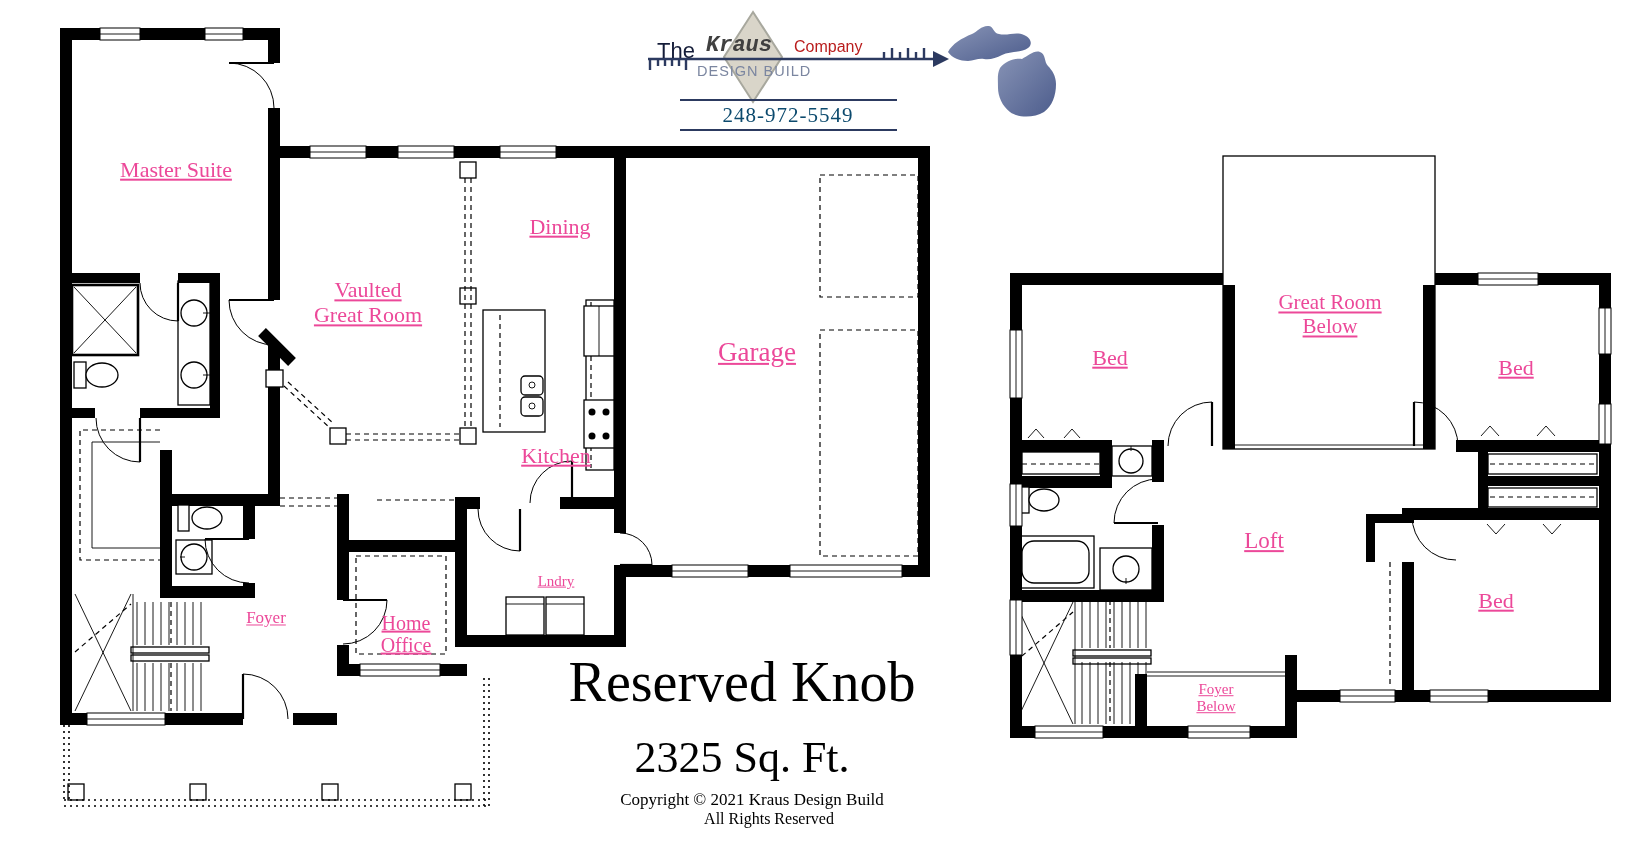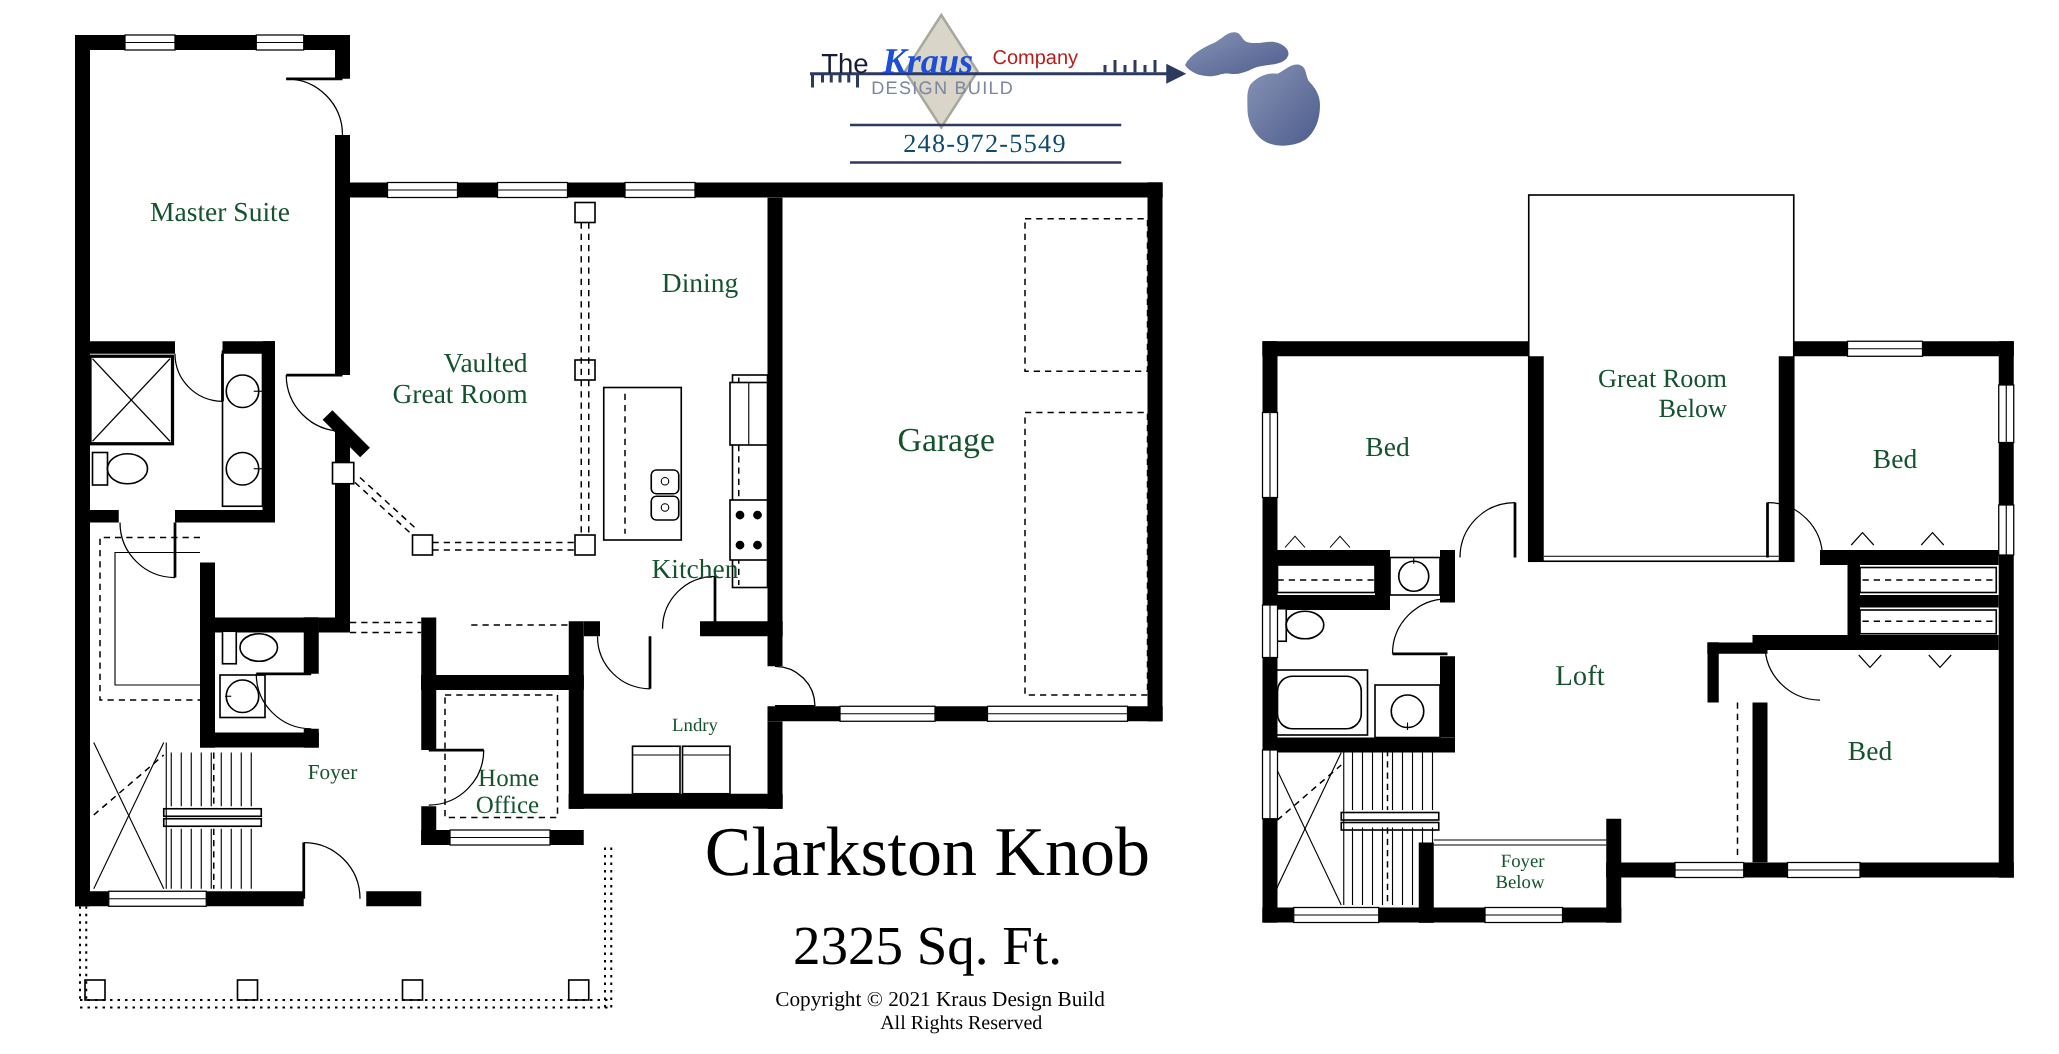--- a/index.html
+++ b/index.html
@@ -11,22 +11,22 @@
   .ln  {fill:none;stroke:#000;stroke-width:1.3;}
   .thk {fill:none;stroke:#000;stroke-width:2.6;}
   .dsh {fill:none;stroke:#000;stroke-width:1.2;stroke-dasharray:5 4;}
   .dot {fill:none;stroke:#000;stroke-width:1.6;stroke-dasharray:2 4;}
   .win {fill:#fff;stroke:#000;stroke-width:1;}
   .arc {fill:none;stroke:#000;stroke-width:1;}
   .leaf{stroke:#000;stroke-width:2.2;}
   .fix {fill:#fff;stroke:#000;stroke-width:1.3;}
   .thin{fill:none;stroke:#000;stroke-width:0.9;}
   
-  .room-label{position:absolute;transform:translate(-50%,-50%);color:#14532d;text-align:right;
-              line-height:1.12;white-space:pre-line;z-index:5;}
+  .room-label{position:absolute;transform:translate(-50%,-50%);color:#ec4899;text-align:center;
+              line-height:1.12;white-space:pre-line;z-index:5;text-decoration:underline;}
   .logo-text{position:absolute;z-index:6;white-space:nowrap;}
   .plan-title{position:absolute;transform:translate(-50%,-50%);color:#000;z-index:5;white-space:nowrap;
               font-family:"Liberation Serif","DejaVu Serif",serif;}
 </style>
 </head>
 <body>
 
 <div id="canvas">
 
 <svg width="1647" height="843" viewBox="0 0 1647 843">
@@ -365,21 +365,21 @@
           <path class="arc" d="M1414,402 A44,44 0 0 1 1458,446"></path>
       <line class="leaf" x1="1158" y1="523" x2="1114" y2="523"></line>
           <path class="arc" d="M1114,523 A44,44 0 0 1 1158,479"></path>
       <line class="leaf" x1="1456" y1="516" x2="1412" y2="516"></line>
           <path class="arc" d="M1412,516 A44,44 0 0 0 1456,560"></path>
     </g>
   </g>
 </svg>
 
 <div class="logo-text" style="left:657px;top:38px;font-family:'Liberation Sans',sans-serif;font-size:22px;color:#141c38;">The</div>
-<div class="logo-text" style="left:706px;top:33px;font-family:Liberation Serif, serif;font-size:29px;font-weight:bold;font-style:italic;color:#1d4ed8;">Kraus</div>
+<div class="logo-text" style="left:706px;top:33px;font-family:Liberation Mono, monospace;font-size:22px;font-weight:bold;font-style:italic;color:#404040;">Kraus</div>
 <div class="logo-text" style="left:794px;top:38px;font-family:'Liberation Sans',sans-serif;font-size:16px;color:#b91c1c;">Company</div>
 <div class="logo-text" style="left:697px;top:63px;font-family:'Liberation Sans',sans-serif;font-size:14.5px;letter-spacing:1px;color:#7b86a0;">DESIGN BUILD</div>
 <div class="logo-text" style="left:788px;top:115px;transform:translate(-50%,-50%);font-size:21px;color:#0c4a6e;letter-spacing:1px;">248-972-5549</div>
 
 <div class="room-label" style="left:176px;top:170px;font-size:22px;">Master Suite</div>
 <div class="room-label" style="left:368px;top:303px;font-size:22px;">Vaulted
 Great Room</div>
 <div class="room-label" style="left:560px;top:227px;font-size:22px;">Dining</div>
 <div class="room-label" style="left:556px;top:456px;font-size:22px;">Kitchen</div>
 <div class="room-label" style="left:757px;top:352px;font-size:27px;">Garage</div>
@@ -390,18 +390,18 @@
 
 <div class="room-label" style="left:1110px;top:358px;font-size:22px;">Bed</div>
 <div class="room-label" style="left:1330px;top:315px;font-size:21px;">Great Room
 Below</div>
 <div class="room-label" style="left:1516px;top:368px;font-size:22px;">Bed</div>
 <div class="room-label" style="left:1264px;top:541px;font-size:23px;">Loft</div>
 <div class="room-label" style="left:1496px;top:601px;font-size:22px;">Bed</div>
 <div class="room-label" style="left:1216px;top:698px;font-size:15px;">Foyer
 Below</div>
 
-<div class="plan-title" style="left:742px;top:682px;font-size:56px;">Clarkston Knob</div>
+<div class="plan-title" style="left:742px;top:682px;font-size:56px;">Reserved Knob</div>
 <div class="plan-title" style="left:742px;top:757px;font-size:44px;text-align:right;">2325 Sq. Ft.</div>
 <div class="plan-title" style="left:752px;top:800px;font-size:17px;">Copyright © 2021 Kraus Design Build</div>
 <div class="plan-title" style="left:769px;top:819px;font-size:16px;">All Rights Reserved</div>
 
 </div>
 
 </body></html>

